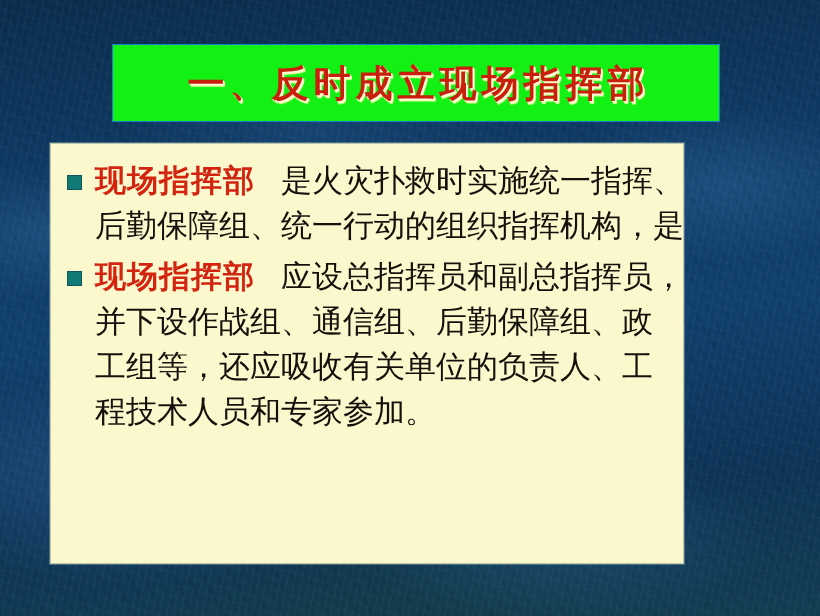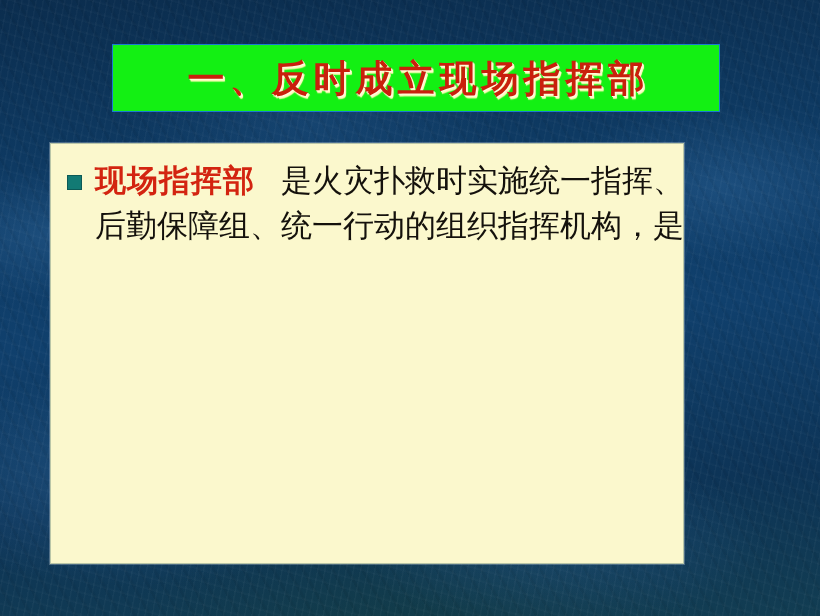--- a/index.html
+++ b/index.html
@@ -32,21 +32,21 @@
       repeating-linear-gradient(101deg, rgba(255,255,255,0.035) 0px, rgba(255,255,255,0.035) 1px, rgba(0,0,0,0) 2px, rgba(0,0,0,0) 7px),
       repeating-linear-gradient(16deg, rgba(255,255,255,0.022) 0px, rgba(255,255,255,0.022) 1px, rgba(0,0,0,0) 3px, rgba(0,0,0,0) 11px),
       repeating-linear-gradient(61deg, rgba(0,0,0,0.05) 0px, rgba(0,0,0,0.05) 2px, rgba(0,0,0,0) 4px, rgba(0,0,0,0) 13px);
     opacity:0.85;
   }
 
   
   #title-banner {
     position:absolute;
     left:112px; top:44px;
-    width:608px; height:68px;
+    width:608px; height:78px;
     background:#13f013;
     border:1px solid #1a7ad0;
     display:flex;
     align-items:center;
     justify-content:center;
     z-index:3;
   }
   #title-text {
     font-family:"DejaVu Serif", serif;
     font-size:37px;
@@ -119,14 +119,25 @@
   <div class="bullet-block">
     <div class="bullet-marker"></div>
     <div class="bullet-body">
       <span class="ln">
         <span class="lead-red">现场指挥部</span><span class="gap"></span><span>是火灾扑救时实施统一指挥、</span>
       </span>
       <span class="ln">后勤保障组、统一行动的组织指挥机构，是</span>
     </div>
   </div>
 
+  <div class="bullet-block">
+    <div class="bullet-marker"></div>
+    <div class="bullet-body">
+      <span class="ln">
+        <span class="lead-red">现场指挥部</span><span class="gap"></span><span>应设总指挥员和副总指挥员，</span>
+      </span>
+      <span class="ln">并下设作战组、通信组、后勤保障组、政</span>
+      <span class="ln">工组等，还应吸收有关单位的负责人、工</span>
+      <span class="ln">程技术人员和专家参加。</span>
+    </div>
+  </div>
 
 </div>
 
 </body></html>

